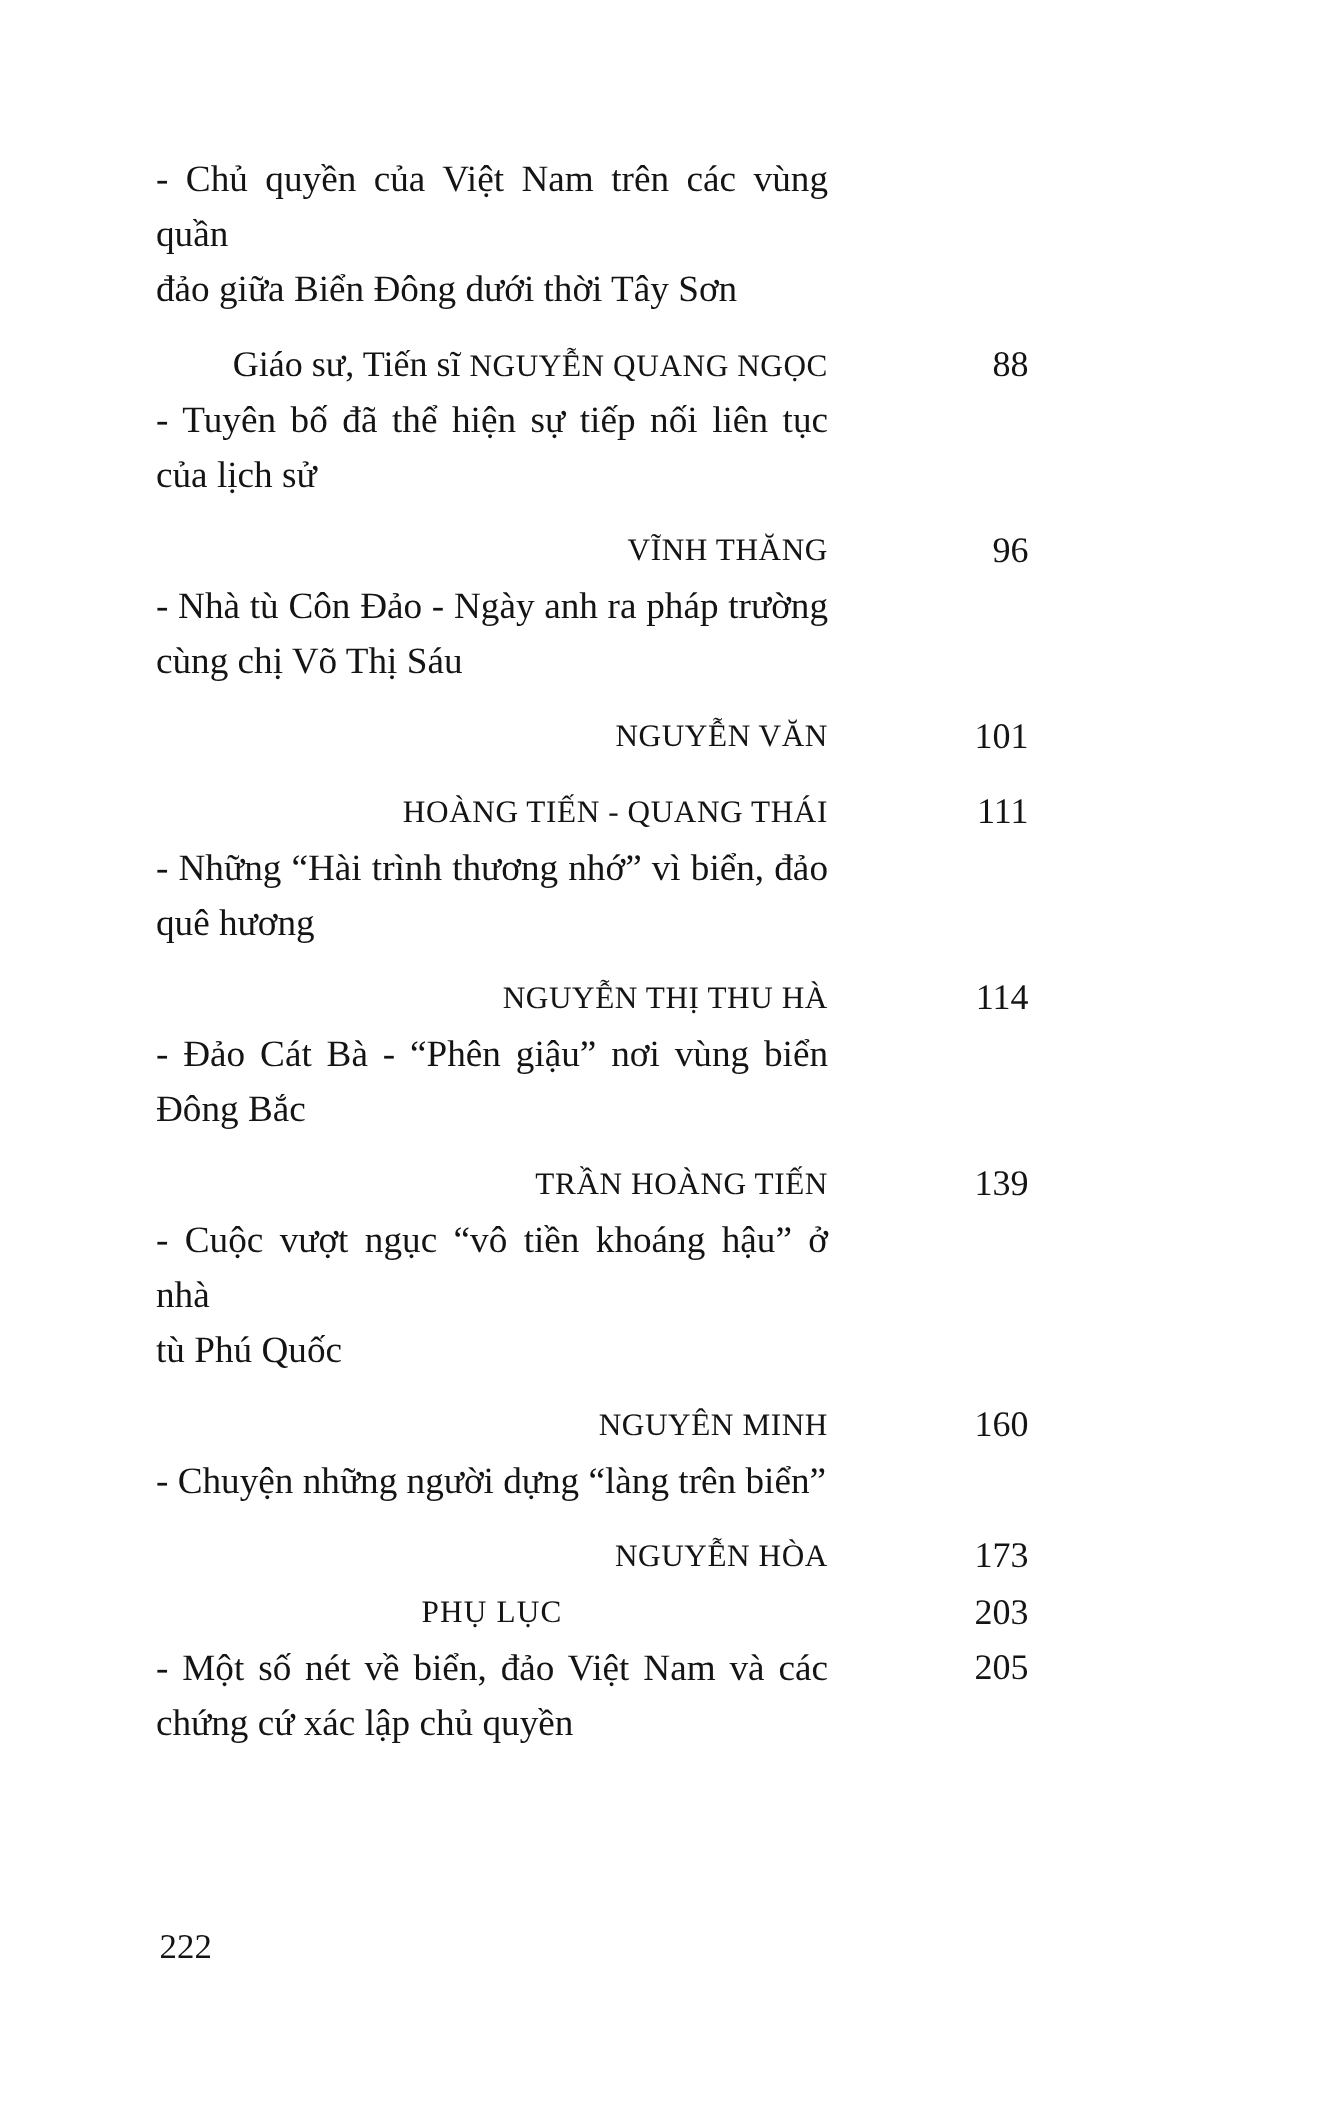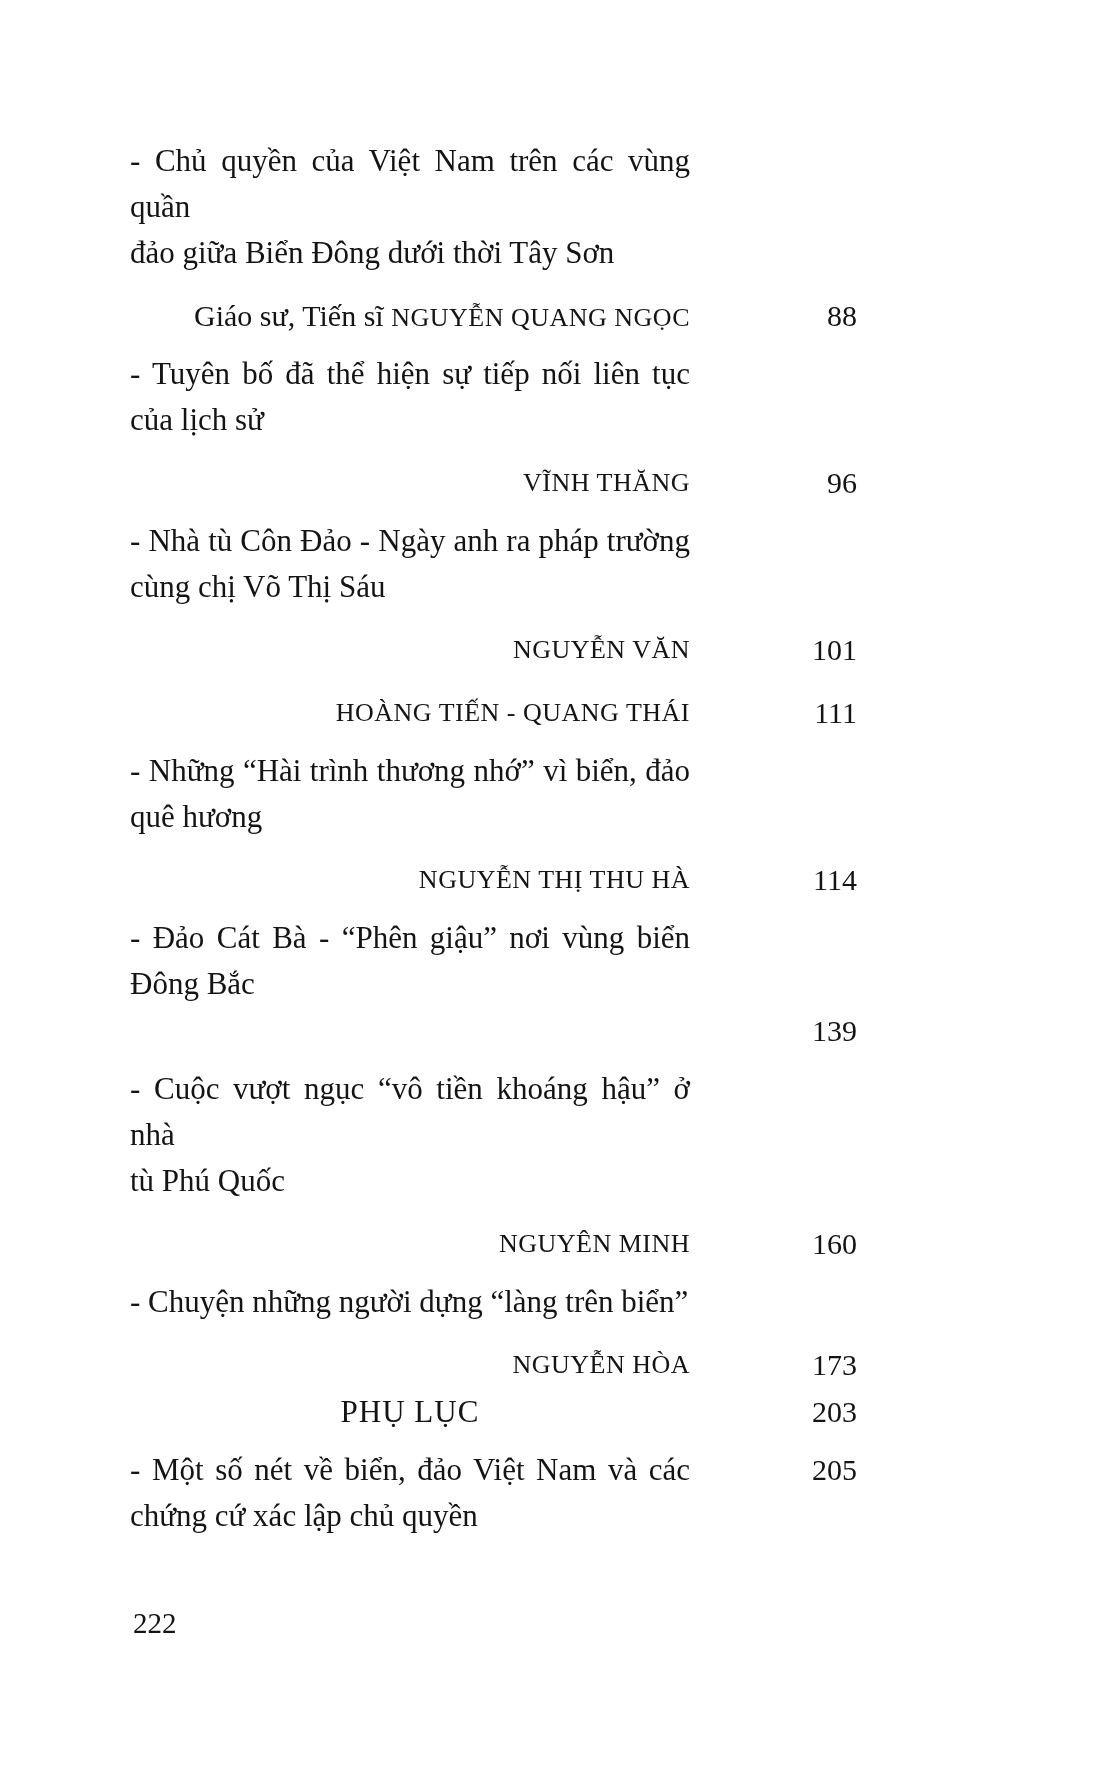--- a/index.html
+++ b/index.html
@@ -19,21 +19,20 @@
     position: absolute;
     left: 130px;
     top: 126px;
     width: 727px;
   }
   .entry { position: relative; width: 727px; }
   .title {
     width: 560px;
     font-size: 31px;
     line-height: 46px;
-    margin-top: 12px;
   }
   .title-line { display: block; }
   .just {
     text-align: justify;
     text-align-last: justify;
   }
   .left { text-align: left; }
   .author-row {
     position: relative;
     width: 727px;
@@ -63,21 +62,21 @@
   }
   .appendix-row {
     position: relative;
     width: 727px;
     height: 47px;
     line-height: 47px;
   }
   .appendix-label {
     width: 560px;
     text-align: center;
-    font-size: 31px;
+    font-size: 26px;
     letter-spacing: 1px;
   }
   .pagenum-top {
     position: absolute;
     right: 0;
     top: 0;
     font-size: 30px;
     line-height: 46px;
     text-align: right;
   }
@@ -146,20 +145,21 @@
       <span class="pagenum">114</span>
     </div>
   </div>
 
   <div class="entry">
     <div class="title">
       <span class="title-line just">- Đảo Cát Bà - “Phên giậu” nơi vùng biển</span>
       <span class="title-line left">Đông Bắc</span>
     </div>
     <div class="author-row">
+      <div class="author"><span class="author-name">TRẦN HOÀNG TIẾN</span></div>
       <span class="pagenum">139</span>
     </div>
   </div>
 
   <div class="entry">
     <div class="title">
       <span class="title-line just">- Cuộc vượt ngục “vô tiền khoáng hậu” ở nhà</span>
       <span class="title-line left">tù Phú Quốc</span>
     </div>
     <div class="author-row">

